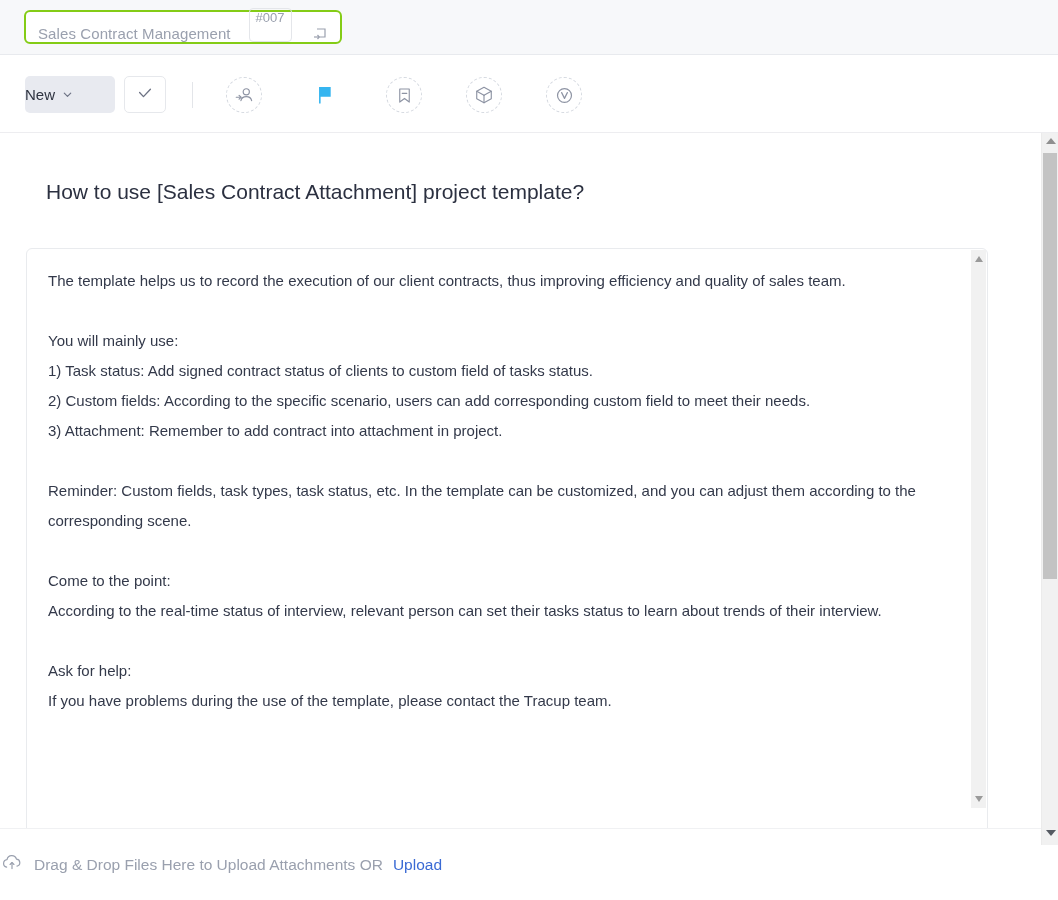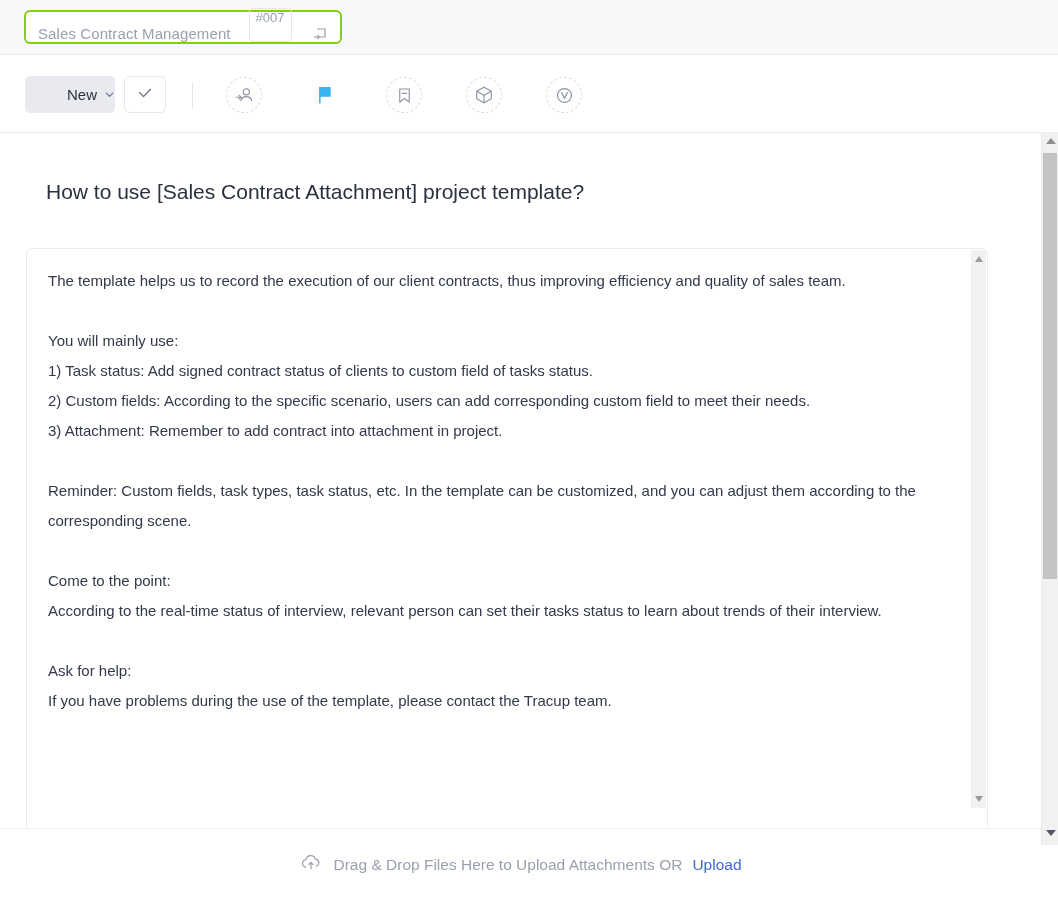--- a/index.html
+++ b/index.html
@@ -49,21 +49,21 @@
     position: absolute; left: 0; top: 55px;
     width: 1058px; height: 78px;
     background: #ffffff;
     border-bottom: 1px solid #ededf0;
   }
   .btn-new {
     position: absolute; left: 25px; top: 21px;
     width: 90px; height: 37px;
     background: #e8eaf0;
     border: none; border-radius: 5px;
-    display: flex; align-items: center; justify-content: flex-end;
+    display: flex; align-items: center; justify-content: flex-start;
     gap: 7px;
     cursor: pointer;
   }
   .btn-new-label { font-size: 15px; color: #2e3340; }
   .btn-check {
     position: absolute; left: 124px; top: 21px;
     width: 42px; height: 37px;
     background: #ffffff;
     border: 1px solid #e6e8ec;
     border-radius: 5px;
@@ -180,21 +180,21 @@
   }
   .osb-arrow-up { top: 5px; border-bottom: 6px solid #8f8f8f; }
   .osb-arrow-dn { top: 697px; border-top: 6px solid #555a62; }
 
   
   .footer {
     position: absolute; left: 0; top: 828px;
     width: 1041px; height: 72px;
     background: #ffffff;
     border-top: 1px solid #f0f1f3;
-    display: flex; align-items: center; justify-content: center;
+    display: flex; align-items: center; justify-content: flex-start;
     gap: 10px;
   }
   .footer-text { font-size: 15.5px; color: #9aa0ae; }
   .footer-link { font-size: 15.5px; color: #3a6ad4; cursor: pointer; }
 </style>
 </head>
 <body>
 
 <div class="tabbar">
   <div class="tab">

